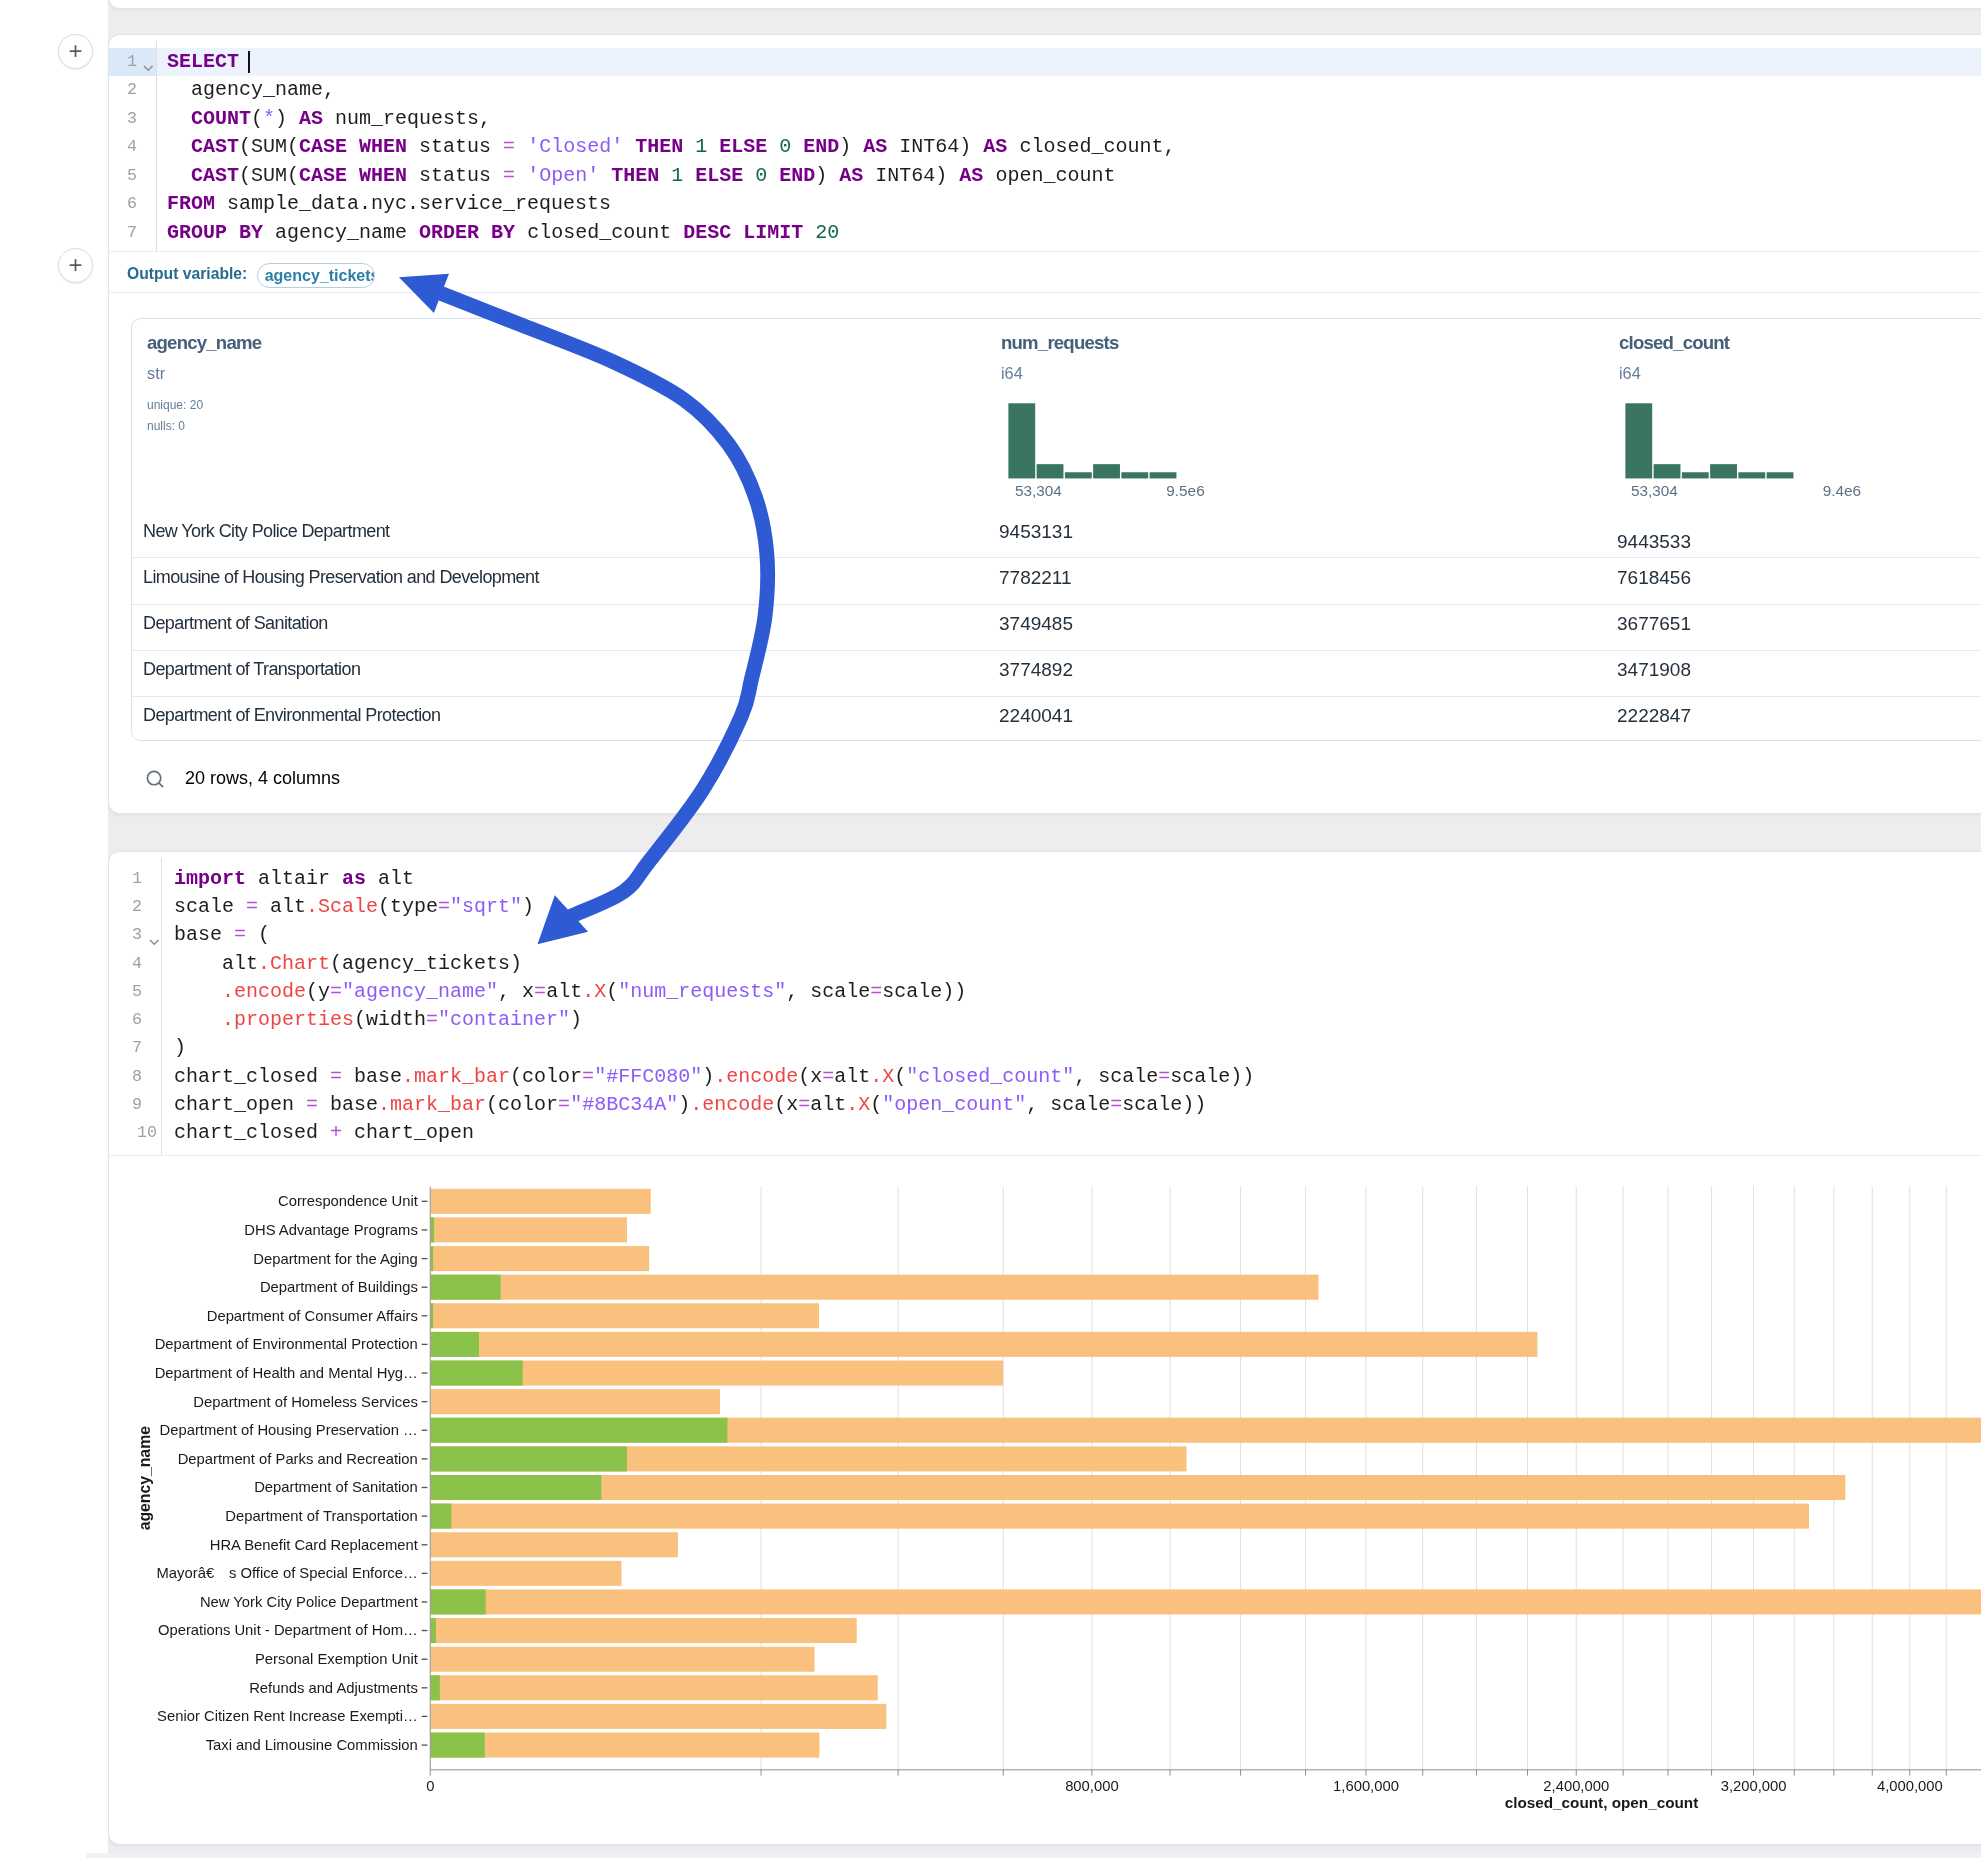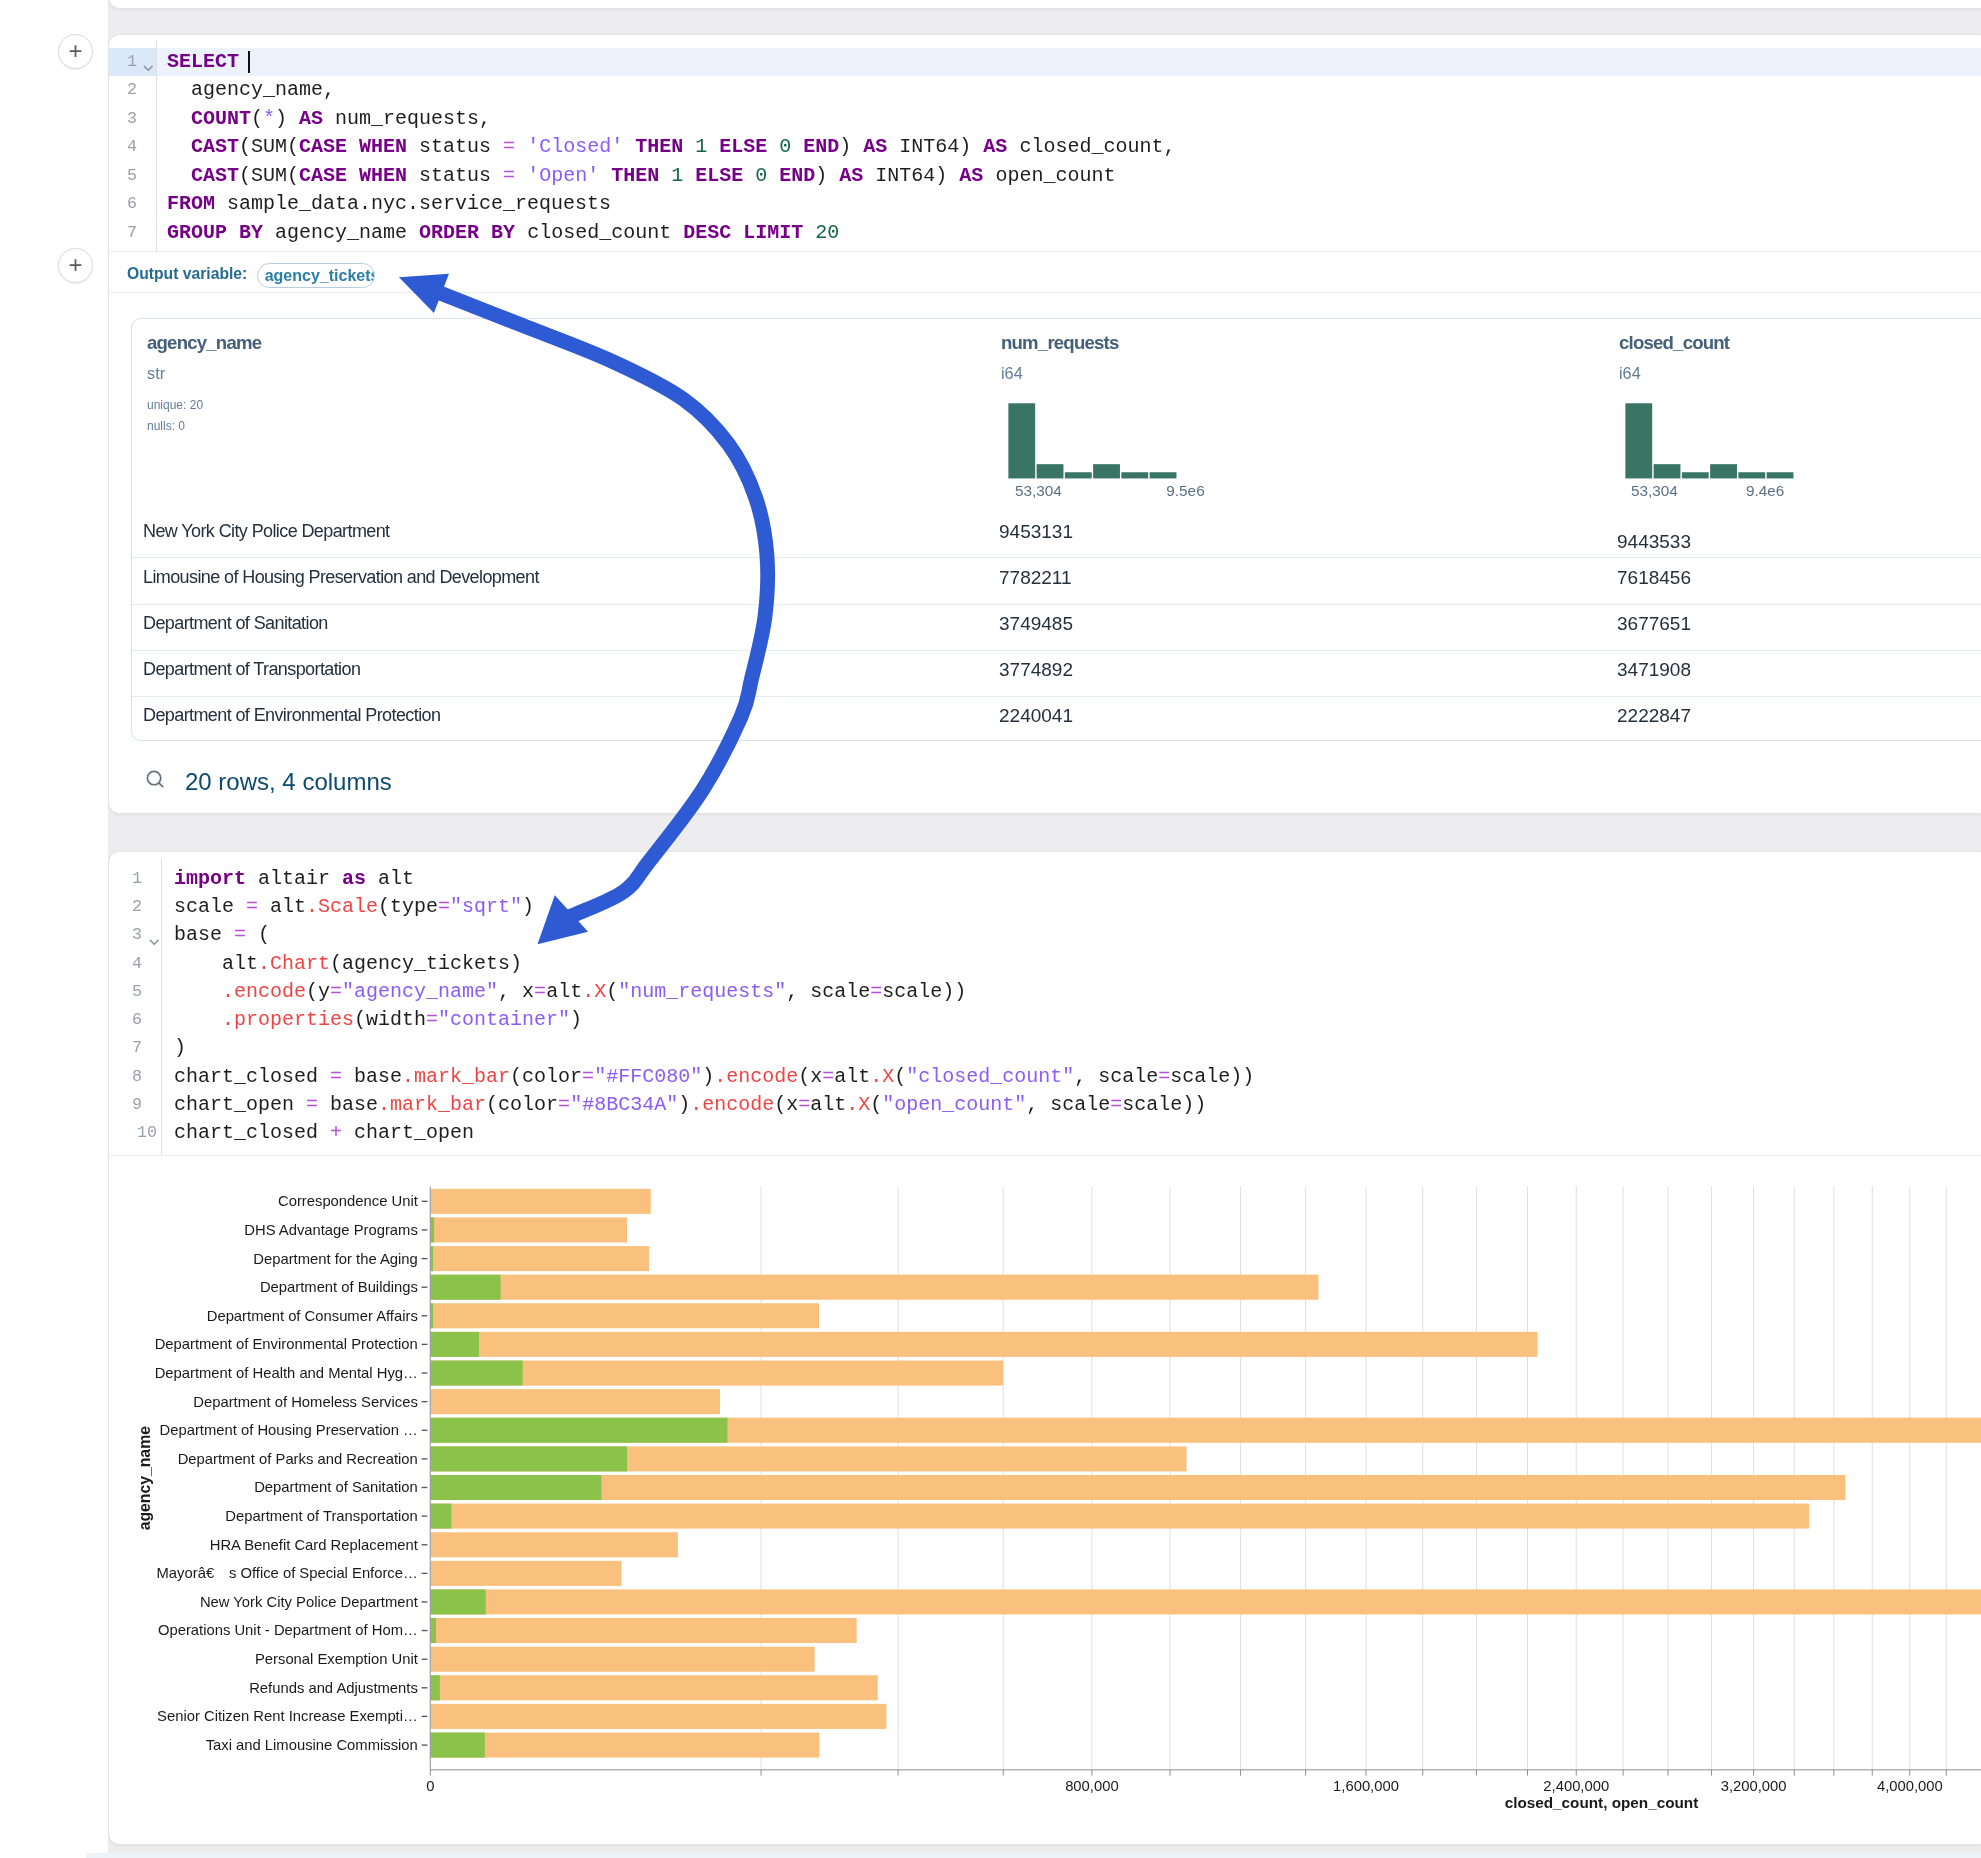--- a/index.html
+++ b/index.html
@@ -75,21 +75,21 @@
 <div class="histlab" style="left:996px;top:163px;width:115px;text-align:center">9.5e6</div>
     <svg width="191" height="78" style="position:absolute;left:1493px;top:84px" viewBox="0 0 200 82">
 <rect x="0.0" y="0.3" width="28.2" height="79" fill="#3a7563"></rect>
 <rect x="29.7" y="64.3" width="28.2" height="15" fill="#3a7563"></rect>
 <rect x="59.4" y="72.8" width="28.2" height="6.5" fill="#3a7563"></rect>
 <rect x="89.1" y="64.3" width="28.2" height="15" fill="#3a7563"></rect>
 <rect x="118.8" y="72.8" width="28.2" height="6.5" fill="#3a7563"></rect>
 <rect x="148.5" y="72.8" width="28.2" height="6.5" fill="#3a7563"></rect>
 </svg>
 <div class="histlab" style="left:1465px;top:163px;width:115px;text-align:center">53,304</div>
-<div class="histlab" style="left:1614px;top:163px;width:115px;text-align:left">9.4e6</div>
+<div class="histlab" style="left:1614px;top:163px;width:115px;text-align:right">9.4e6</div>
     <div class="cell" style="left:11px;top:202px">New York City Police Department</div>
 <div class="cellnum" style="left:867px;top:202px">9453131</div>
 <div class="cellnum" style="left:1485px;top:212px">9443533</div>
 <div class="cell" style="left:11px;top:248px">Limousine of Housing Preservation and Development</div>
 <div class="cellnum" style="left:867px;top:248px">7782211</div>
 <div class="cellnum" style="left:1485px;top:248px">7618456</div>
 <div class="cell" style="left:11px;top:294px">Department of Sanitation</div>
 <div class="cellnum" style="left:867px;top:294px">3749485</div>
 <div class="cellnum" style="left:1485px;top:294px">3677651</div>
 <div class="cell" style="left:11px;top:340px">Department of Transportation</div>
@@ -101,21 +101,21 @@
 <div style="position:absolute;left:0;right:0;top:238px;height:1px;background:#e3eaf2"></div>
 <div style="position:absolute;left:0;right:0;top:285px;height:1px;background:#e3eaf2"></div>
 <div style="position:absolute;left:0;right:0;top:331px;height:1px;background:#e3eaf2"></div>
 <div style="position:absolute;left:0;right:0;top:377px;height:1px;background:#e3eaf2"></div>
   </div>
 
   <svg width="21" height="21" style="position:absolute;left:36px;top:734px" viewBox="0 0 22 22">
       <circle cx="9.5" cy="9.5" r="7" fill="none" stroke="#66727f" stroke-width="1.8"></circle>
       <line x1="14.5" y1="14.5" x2="19" y2="19" stroke="#66727f" stroke-width="1.8"></line>
     </svg>
-  <div style="position:absolute;left:76px;top:733px;font-size:24px;color:#0c4a6e">20 rows, 4 columns</div>
+  <div style="position:absolute;left:76px;top:733px;font-size:18px;color:#000000">20 rows, 4 columns</div>
 </div>
 
 <div class="card" style="left:108px;top:851px;width:1883px;height:994px">
   <div style="position:absolute;left:52px;top:5.7px;width:1px;height:297px;background:#dcdfe3"></div>
   <div class="gnum" style="left:0;top:13px;width:33px">1</div>
 <div class="gnum" style="left:0;top:41px;width:33px">2</div>
 <div class="gnum" style="left:0;top:69px;width:33px">3</div>
 <div class="gnum" style="left:0;top:98px;width:33px">4</div>
 <div class="gnum" style="left:0;top:126px;width:33px">5</div>
 <div class="gnum" style="left:0;top:154px;width:33px">6</div>

